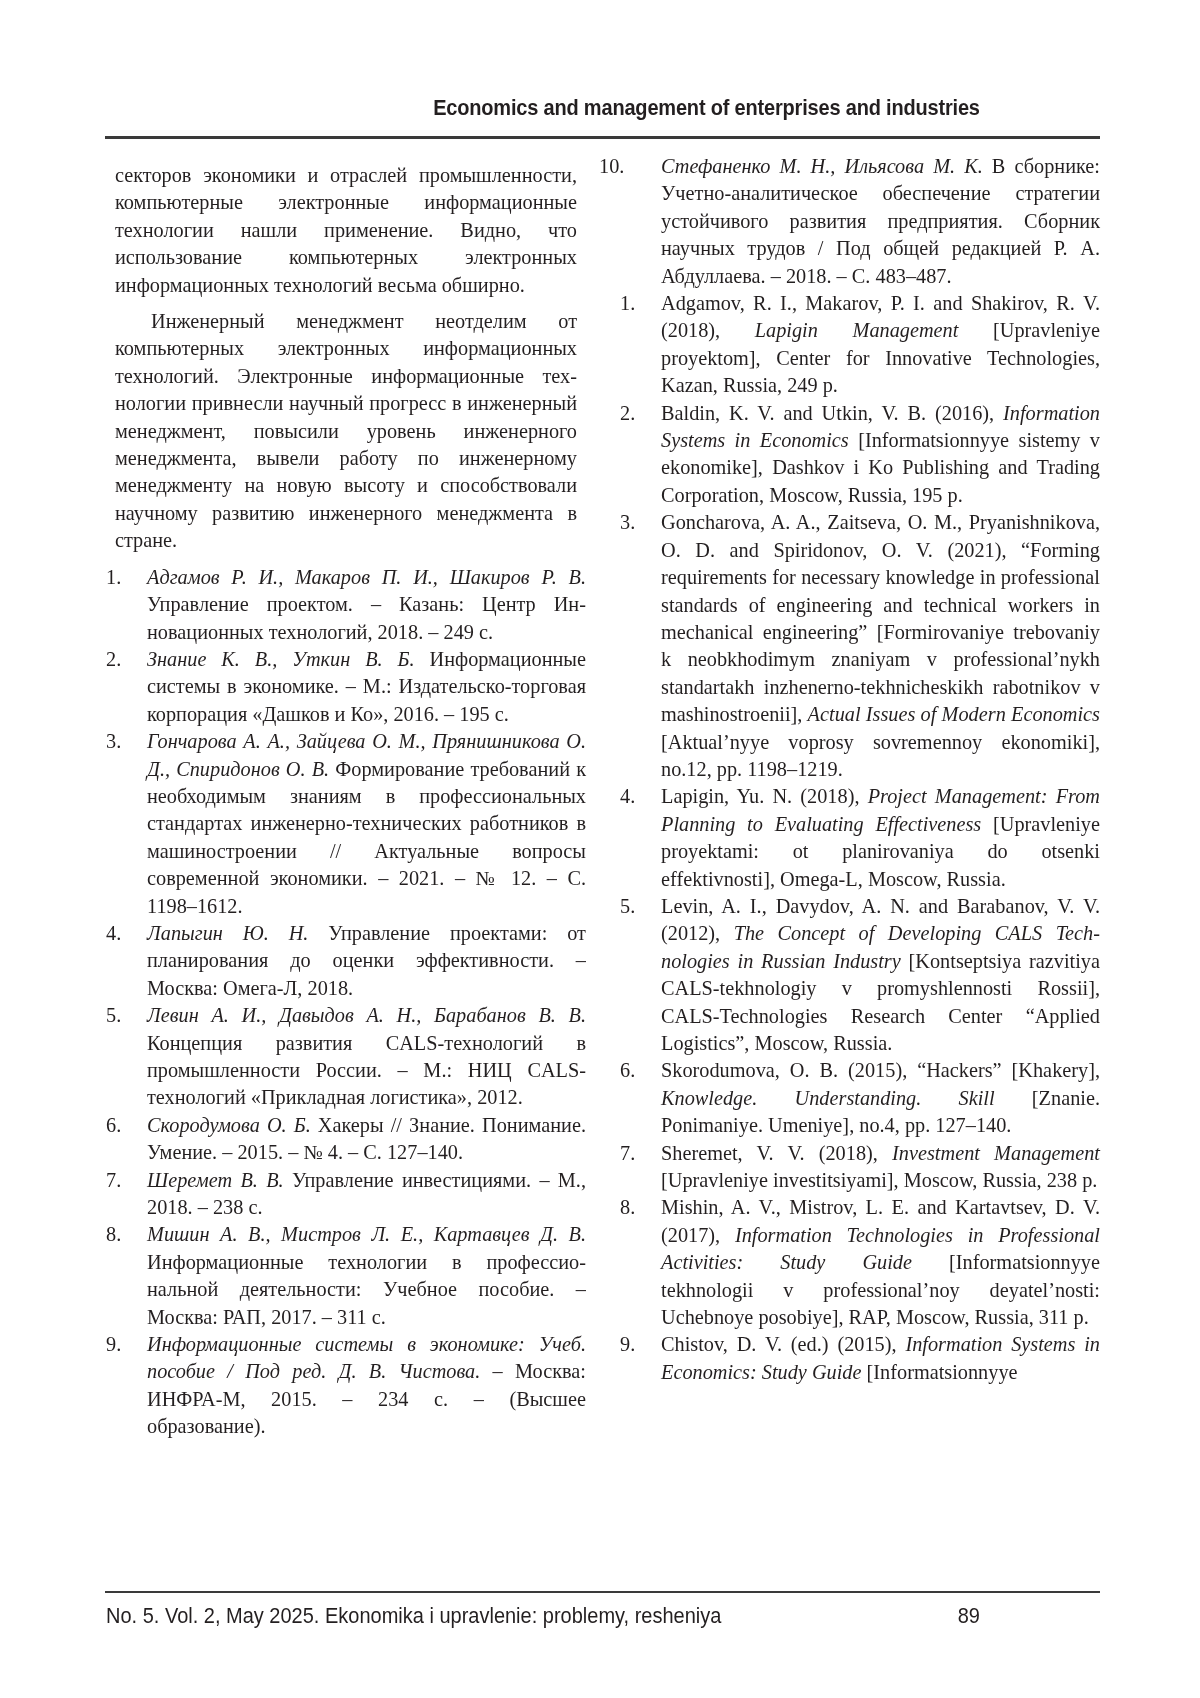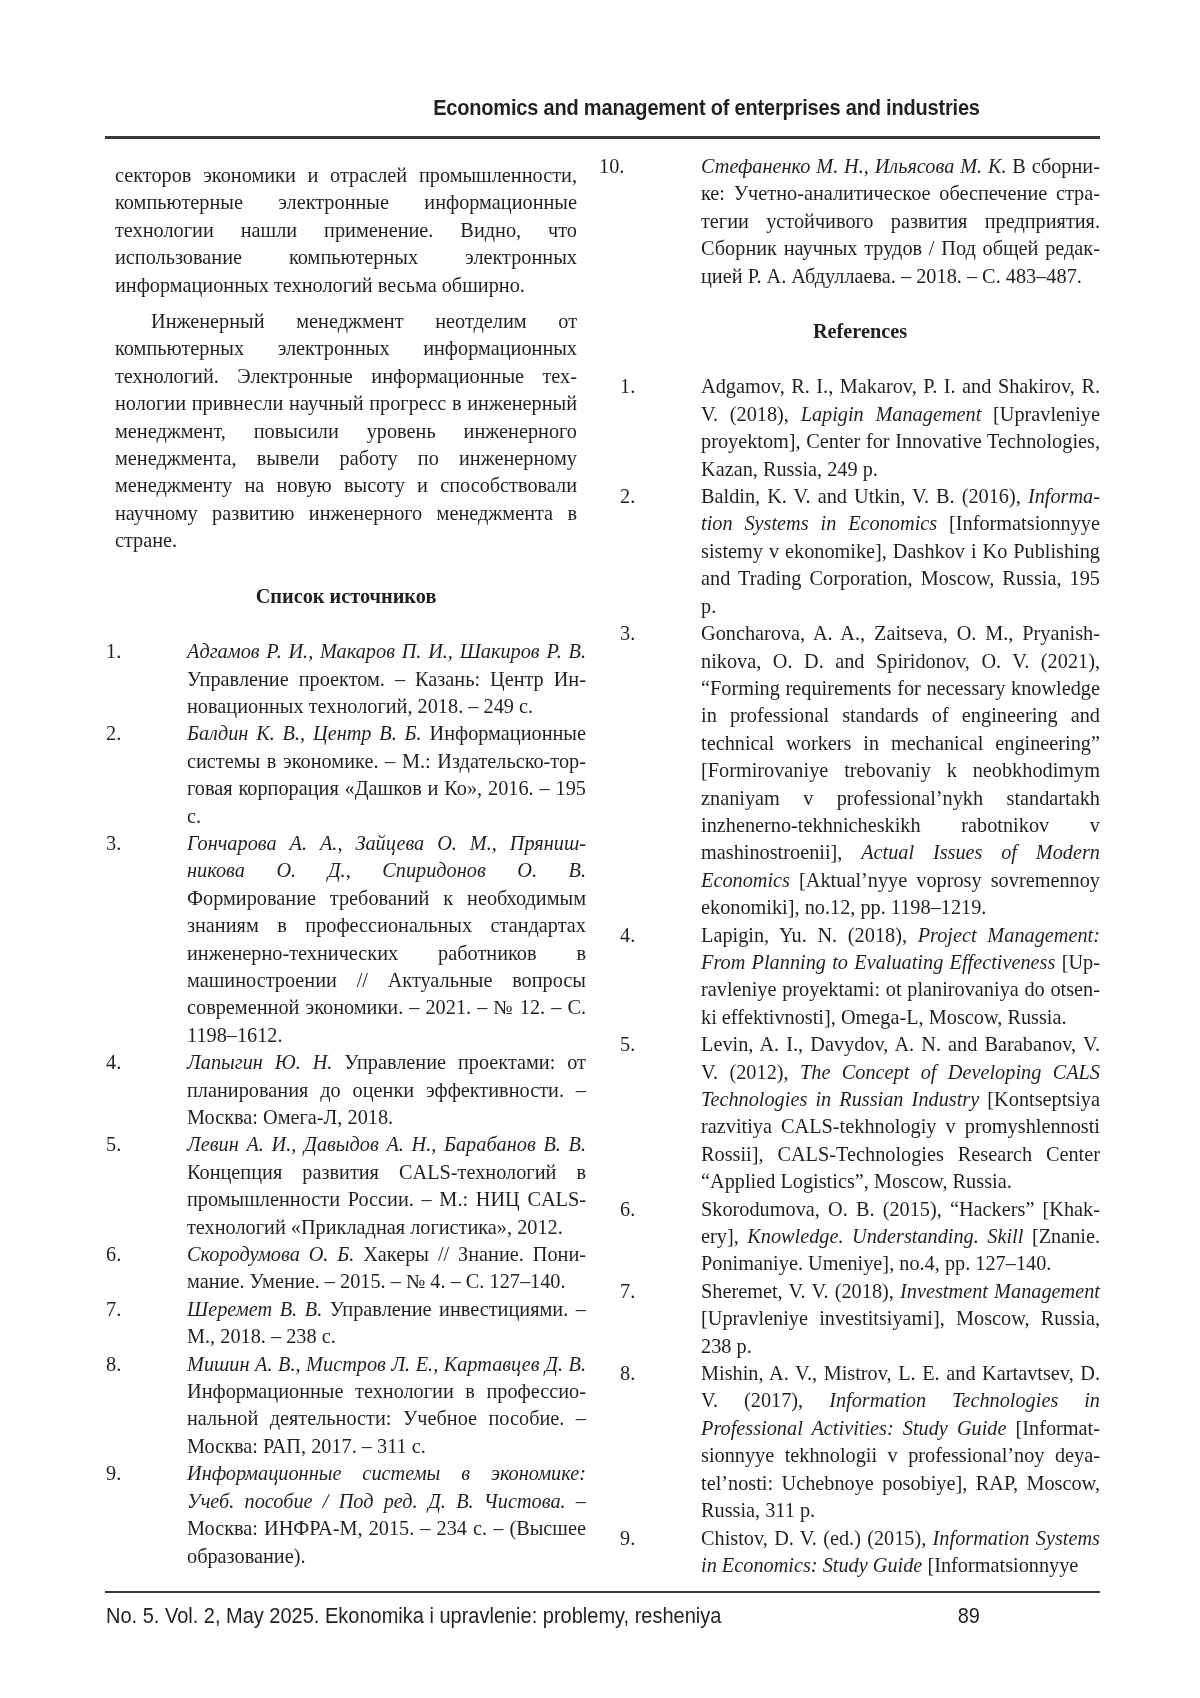--- a/index.html
+++ b/index.html
@@ -19,21 +19,21 @@
   .col-left { left: 106px; width: 480px; }
   .col-right { left: 620px; width: 480px; }
 
   .para { text-align: justify; margin: 9px; hyphens: manual; }
   .para.indent { text-indent: 36px; }
 
   .section-title { text-align: center; font-weight: bold; margin: 0; }
   .sec-ru { margin-top: 28px; margin-bottom: 28px; }
   .sec-en { margin-top: 28px; margin-bottom: 28px; }
 
-  .ref { display: flex; margin: 0; gap: 40px; }
+  .ref { display: flex; margin: 0; }
   .ref-num { flex: 0 0 41px; }
   .ref-body { flex: 1 1 auto; text-align: justify; }
   .ref-body i { font-style: italic; }
 
   .footer-left {
     position: absolute; left: 106px; top: 1588px;
     font-family: "Liberation Sans", sans-serif; font-size: 21.5px; color: #231f20;
     transform: scaleX(0.93); transform-origin: left center; white-space: nowrap;
   }
   .footer-right {
@@ -47,30 +47,29 @@
 
 <div class="page">
 
   <div class="running-head">Economics and management of enterprises and industries</div>
   <div class="rule-top"></div>
 
   <div class="col col-left">
     <p class="para">секторов экономики и отраслей промышлен­ности, компьютерные электронные информаци­онные технологии нашли применение. Видно, что использование компьютерных электронных информационных технологий весьма обширно.</p>
     <p class="para indent">Инженерный менеджмент неотделим от компьютерных электронных информационных технологий. Электронные информационные тех­нологии привнесли научный прогресс в инженер­ный менеджмент, повысили уровень инженерно­го менеджмента, вывели работу по инженерному менеджменту на новую высоту и способствовали научному развитию инженерного менеджмента в стране.</p>
 
-    <p class="section-title sec-ru">Список источников</p>
 
     <div>
       <div class="ref">
         <span class="ref-num">1.</span>
         <span class="ref-body"><i>Адгамов Р. И., Макаров П. И., Шакиров Р. В.</i><span> Управление проектом. – Казань: Центр Ин­новационных технологий, 2018. – 249 с.</span></span>
       </div>
       <div class="ref">
         <span class="ref-num">2.</span>
-        <span class="ref-body"><i>Балдин К. В., Центр В. Б.</i><span> Информационные системы в экономике. – М.: Издательско-тор­говая корпорация «Дашков и Ко», 2016. – 195 с.</span></span>
+        <span class="ref-body"><i>Знание К. В., Уткин В. Б.</i><span> Информационные системы в экономике. – М.: Издательско-тор­говая корпорация «Дашков и Ко», 2016. – 195 с.</span></span>
       </div>
       <div class="ref">
         <span class="ref-num">3.</span>
         <span class="ref-body"><i>Гончарова А. А., Зайцева О. М., Пряниш­никова О. Д., Спиридонов О. В.</i><span> Формирование требований к необходимым знаниям в про­фессиональных стандартах инженерно-тех­нических работников в машиностроении // Актуальные вопросы современной экономи­ки. – 2021. – № 12. – С. 1198–1612.</span></span>
       </div>
       <div class="ref">
         <span class="ref-num">4.</span>
         <span class="ref-body"><i>Лапыгин Ю. Н.</i><span> Управление проектами: от планирования до оценки эффективности. – Москва: Омега-Л, 2018.</span></span>
       </div>
       <div class="ref">
@@ -95,21 +94,20 @@
       </div>
     </div>
   </div>
 
   <div class="col col-right">
     <div class="ref" style="margin-left:-21px;">
       <span class="ref-num" style="flex-basis:62px;">10.</span>
       <span class="ref-body"><i>Стефаненко М. Н., Ильясова М. К.</i><span> В сборни­ке: Учетно-аналитическое обеспечение стра­тегии устойчивого развития предприятия. Сборник научных трудов / Под общей редак­цией Р. А. Абдуллаева. – 2018. – С. 483–487.</span></span>
     </div>
 
-    <p class="section-title sec-en">References</p>
 
     <div>
       <div class="ref">
         <span class="ref-num">1.</span>
         <span class="ref-body"><span>Adgamov, R. I., Makarov, P. I. and Sha­kirov, R. V. (2018), </span><i>Lapigin Management</i><span> [Up­ravleniye proyektom], Center for Innovative Technologies, Kazan, Russia, 249 p.</span></span>
       </div>
       <div class="ref">
         <span class="ref-num">2.</span>
         <span class="ref-body"><span>Baldin, K. V. and Utkin, V. B. (2016), </span><i>Informa­tion Systems in Economics</i><span> [Informatsionnyye sistemy v ekonomike], Dashkov i Ko Publishing and Trading Corporation, Moscow, Russia, 195 p.</span></span>
       </div>

